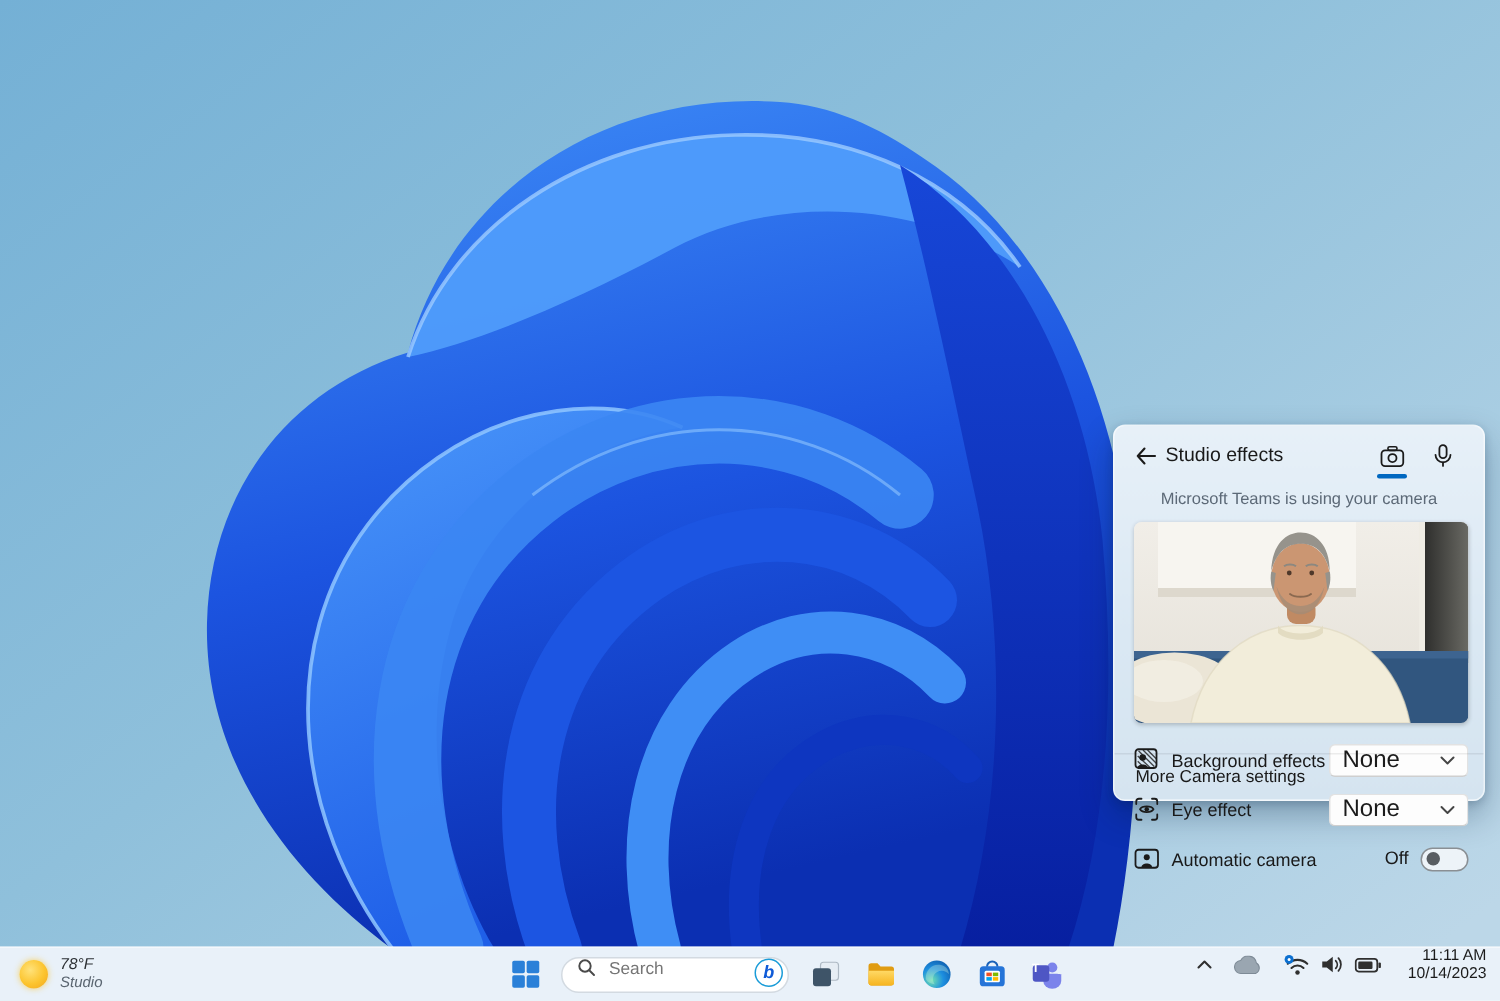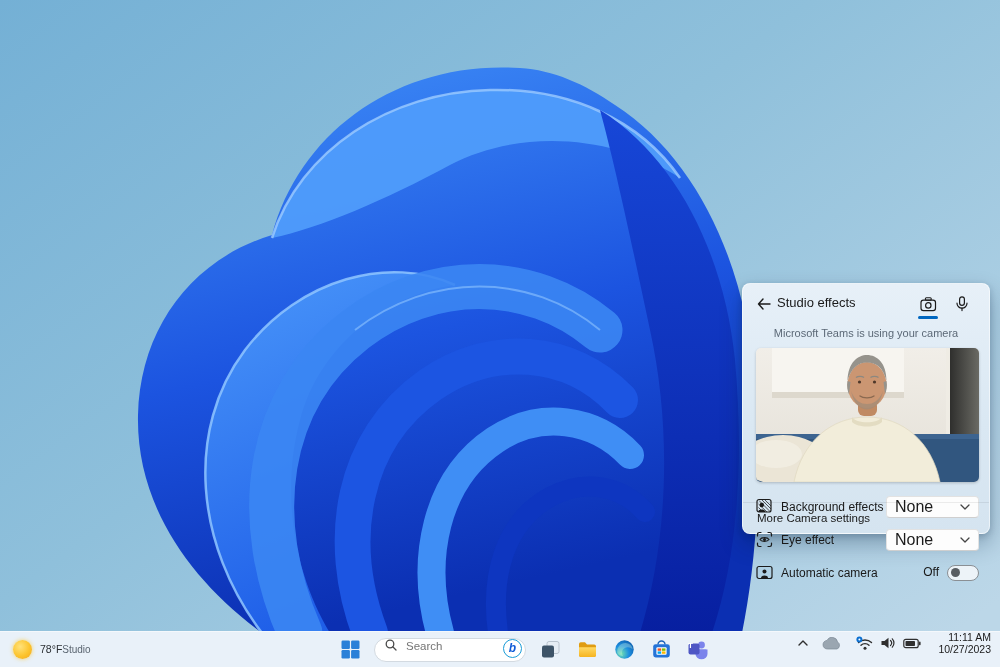--- a/index.html
+++ b/index.html
@@ -51,21 +51,21 @@
     border-top:1px solid rgba(0,0,0,.07);display:flex;align-items:center;
   }
   .footer-link{font-size:11.5px;margin-left:14px;color:#191919;cursor:pointer;}
   
   .taskbar{
     position:absolute;left:0;right:0;bottom:0;height:35px;z-index:4;
     background:#e9f1f9;border-top:1px solid rgba(255,255,255,.5);
   }
   .weather{position:absolute;left:9px;top:3px;display:flex;align-items:center;gap:8px;height:29px;padding:0 4px;border-radius:4px;cursor:pointer;}
   .sun{width:19px;height:19px;border-radius:50%;background:radial-gradient(circle at 38% 35%,#ffe27a 0%,#fcc42d 55%,#f2a51d 100%);box-shadow:0 0 4px rgba(250,200,60,.8);}
-  .weather-text{display:flex;flex-direction:row;line-height:11.5px;}
+  .weather-text{display:flex;flex-direction:column;line-height:11.5px;font-style:italic;}
   .weather-temp{font-size:10.5px;color:#2b2f33;}
   .weather-cond{font-size:10px;color:#5a6570;}
   .tb-center{position:absolute;left:337px;top:0;height:35px;display:flex;align-items:center;gap:11px;}
   .tb-btn{width:26px;height:26px;border-radius:4px;display:flex;align-items:center;justify-content:center;cursor:pointer;position:relative;}
   .search-pill{
     width:152px;height:24px;background:#ffffff;border:1px solid #d3dae1;border-radius:13px;
     display:flex;align-items:flex-start;padding:0 3px 0 10px;box-sizing:border-box;cursor:text;
   }
   .search-pill input{
     border:none;outline:none;background:transparent;flex:1;min-width:0;
@@ -363,16 +363,16 @@
         <path d="M12.3 2.8 a6.2 6.2 0 0 1 0 8.4" fill="none" stroke="#2f2f2f" stroke-width="1.2" stroke-linecap="round"></path>
       </svg>
       <svg width="18" height="11" viewBox="0 0 18 11">
         <rect x="0.8" y="1.3" width="14.4" height="8.4" rx="2" fill="none" stroke="#2f2f2f" stroke-width="1.2"></rect>
         <rect x="2.5" y="3" width="9.5" height="5" rx="0.8" fill="#2f2f2f"></rect>
         <rect x="16" y="3.6" width="1.6" height="3.8" rx="0.8" fill="#2f2f2f"></rect>
       </svg>
     </div>
     <div class="clock">
       <span>11:11 AM</span>
-      <span>10/27/2023</span>
+      <span>10/14/2023</span>
     </div>
   </div>
 </div>
 
 </body></html>

